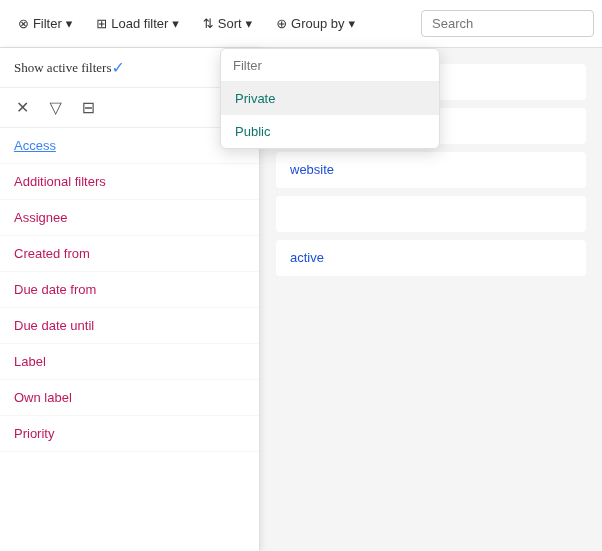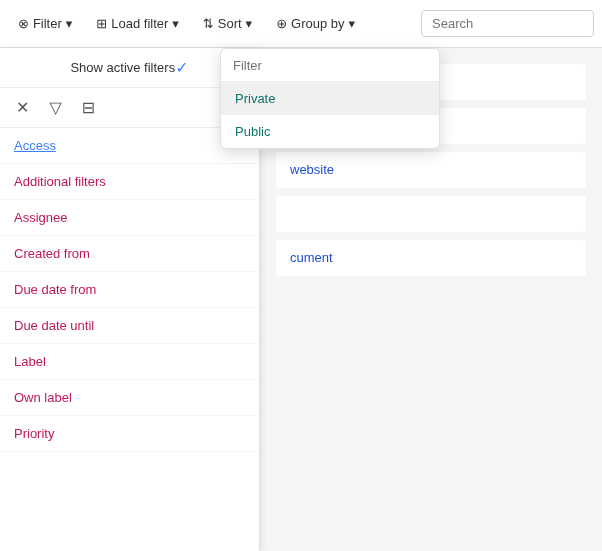--- a/index.html
+++ b/index.html
@@ -76,23 +76,24 @@
       position: absolute;
       top: 0;
       left: 0;
       z-index: 20;
       height: 100%;
     }
 
     .show-active-row {
       display: flex;
       align-items: center;
-      justify-content: center;
+      justify-content: flex-start;
       padding: 10px 14px;
       border-bottom: 1px solid #eee;
+      font-family: Liberation Serif, serif;
     }
     .show-active-label {
       font-size: 13px;
       color: #333;
     }
     .checkmark-icon {
       color: #3b82f6;
       font-size: 16px;
     }
 
@@ -222,21 +223,21 @@
 <div class="main-area">
 
   <div class="content-area">
     <div class="content-row"></div>
     <div class="content-row"></div>
     <div class="content-row">
       <span>website</span>
     </div>
     <div class="content-row"></div>
     <div class="content-row">
-      <span>cument</span>
+      <span>active</span>
     </div>
   </div>
 
   <div class="filter-panel">
     <div class="show-active-row">
       <span class="show-active-label">Show active filters</span>
       <span class="checkmark-icon">✓</span>
     </div>
     <div class="filter-actions">
       <button class="filter-action-btn">

